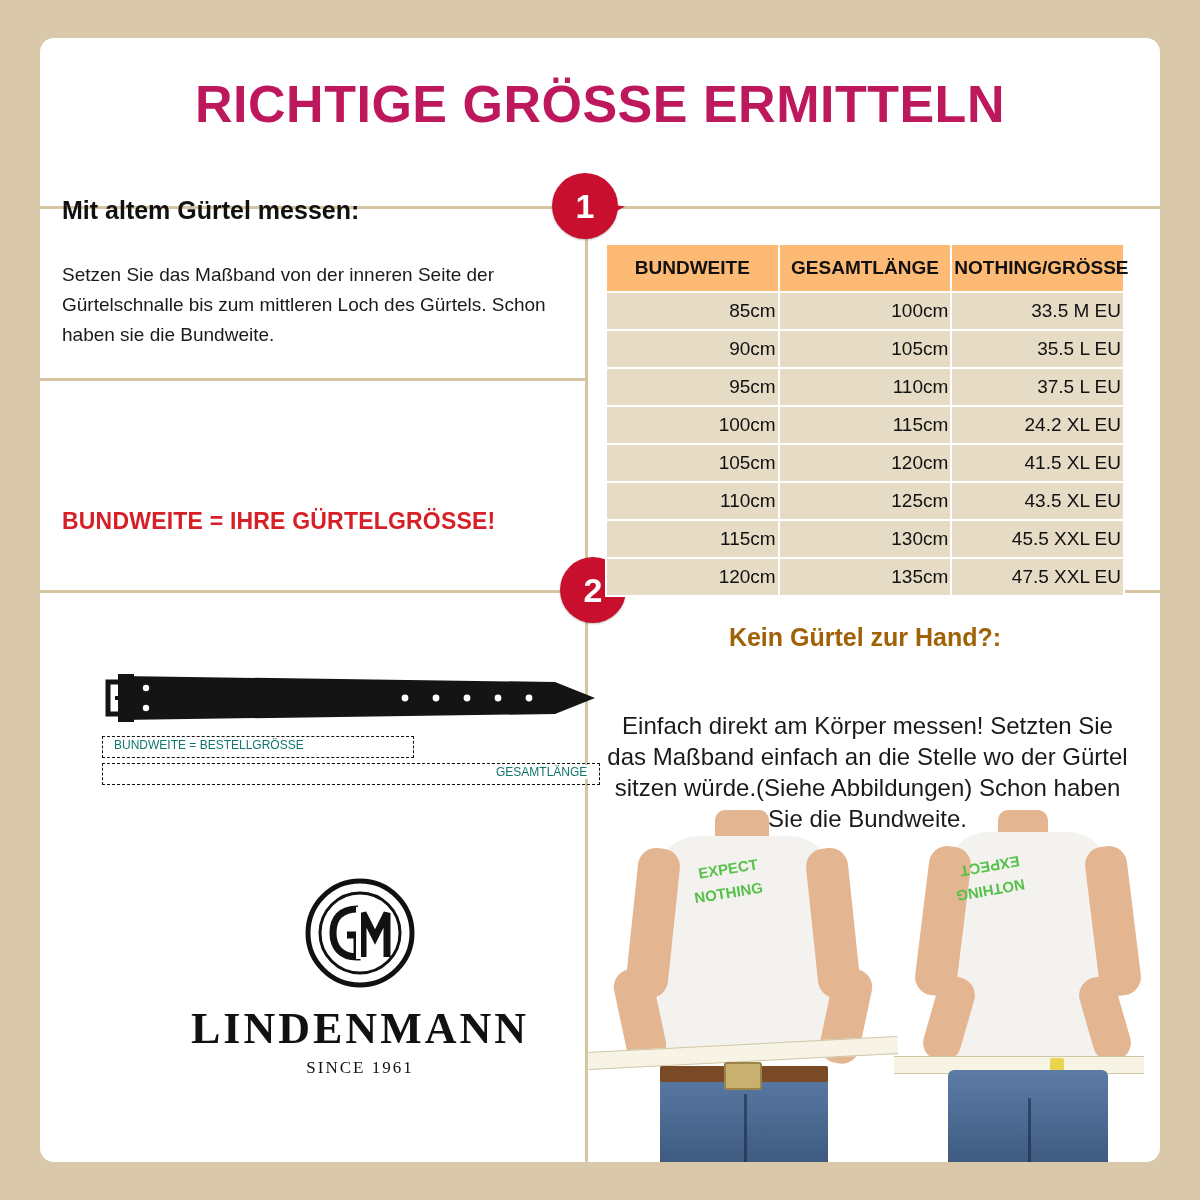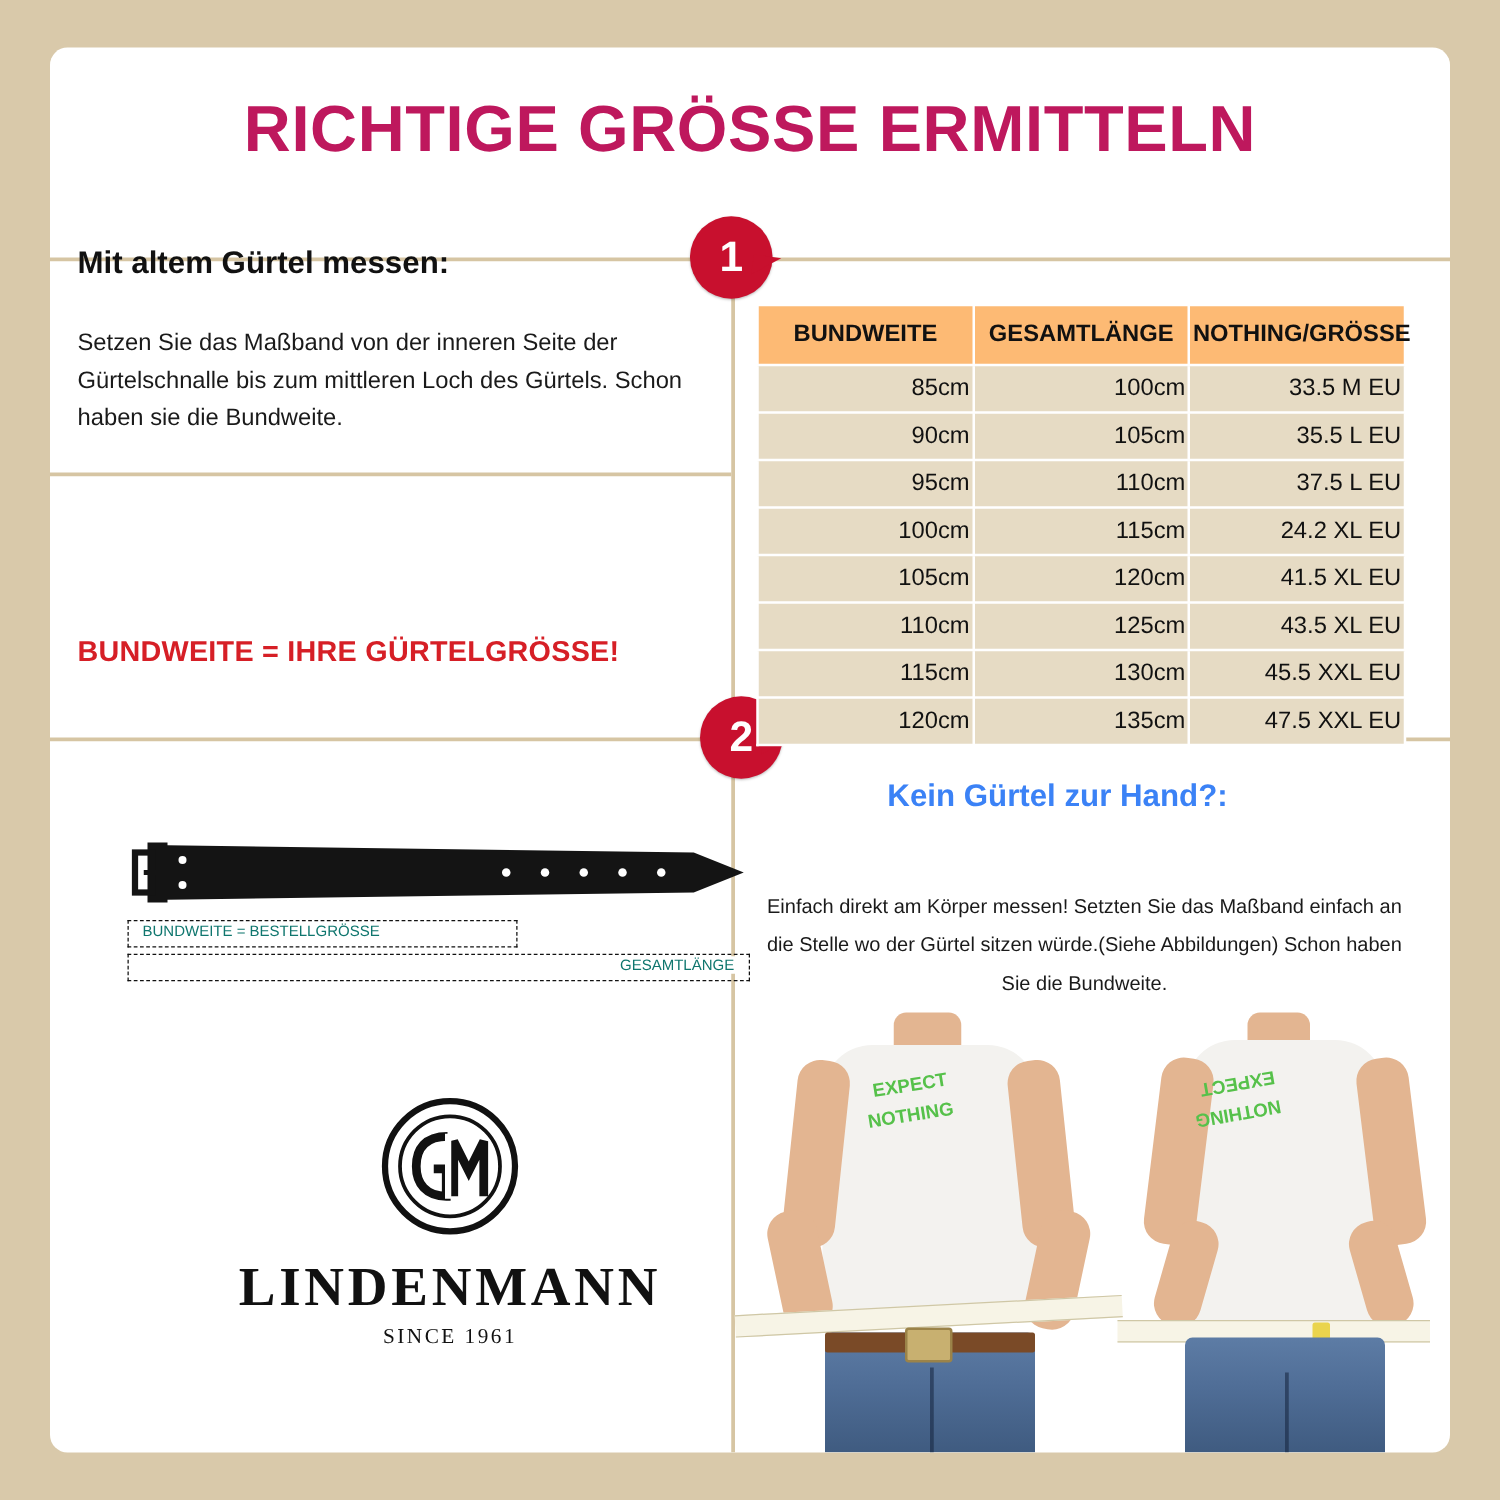--- a/index.html
+++ b/index.html
@@ -176,35 +176,35 @@
     font-family: "Liberation Serif", serif;
     font-size: 17px;
     letter-spacing: 2px;
     color: #111;
     margin-top: 4px;
   }
 
   
   .sec-head-2 {
     position: absolute;
-    left: 546px;
+    left: 565px;
     top: 585px;
     width: 520px;
     text-align: center;
     font-size: 25px;
     font-weight: bold;
-    color: #3b82f6;
+    color: #a16207;
   }
   .body-text-2 {
     position: absolute;
     left: 565px;
     top: 672px;
     width: 525px;
     text-align: center;
-    font-size: 16px;
+    font-size: 24px;
     line-height: 31px;
     color: #1a1a1a;
   }
 
   
   .photos {
     position: absolute;
     left: 480px;
     top: 770px;
     width: 640px;

